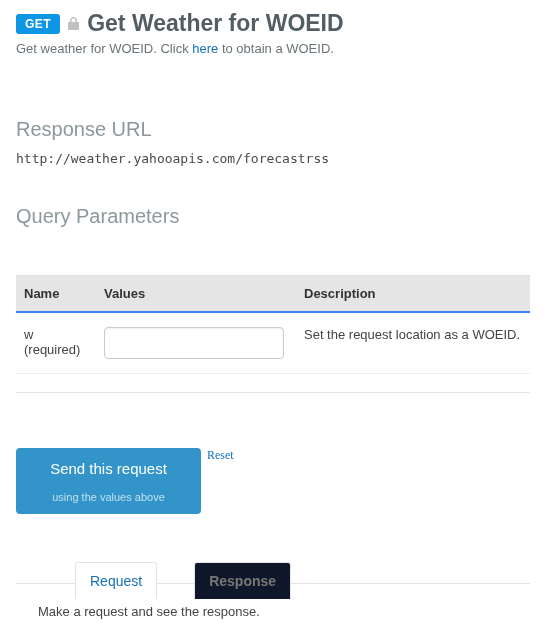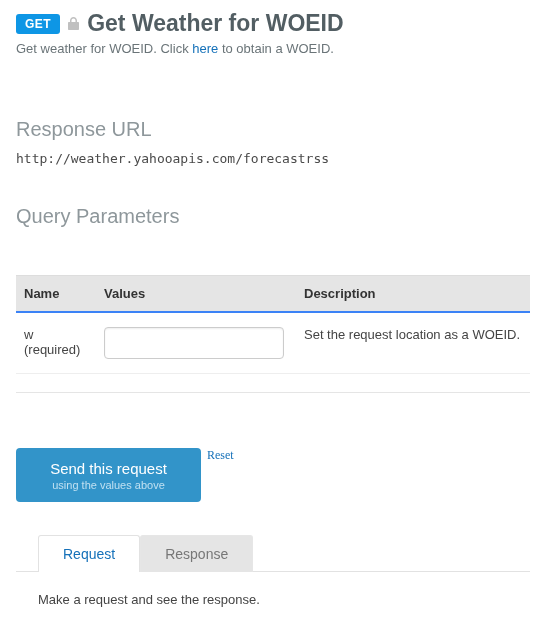--- a/index.html
+++ b/index.html
@@ -90,49 +90,51 @@
     }
     .send-btn .big {
       font-size: 15px;
       font-weight: 500;
       display: block;
     }
     .send-btn .small {
       font-size: 11px;
       color: #bfe0f1;
       display: block;
-      margin-top: 1px;
+      margin-top: 13px;
     }
     .reset-link {
       color: #1571b9;
       font-size: 12px;
       cursor: pointer;
       font-family: Liberation Serif, serif;
     }
     .tabs-row { display: flex; margin-left: 22px; }
     .tab {
-      padding: 10px 24px;
+      padding: 10px 14px;
       font-size: 14px;
       cursor: pointer;
       border: 1px solid transparent;
       border-bottom: none;
       position: relative;
-      top: 1px;
+      top: 16px;
+      margin-left: 37px;
     }
     .tab-active {
       color: #1571b9;
       background: #fff;
       border-color: #e2e2e2;
       border-radius: 3px 3px 0 0;
     }
     .tab-inactive {
       color: #777;
-      background: #e5e5e5;
+      background: #0f172a;
       border-color: #e6e6e6;
       border-radius: 3px 3px 0 0;
+      font-weight: bold;
     }
     .tab-panel {
       border-top: 1px solid #e2e2e2;
       padding: 20px 22px;
       color: #444;
       font-size: 13px;
     }
   </style>
 </head>
 <body>

